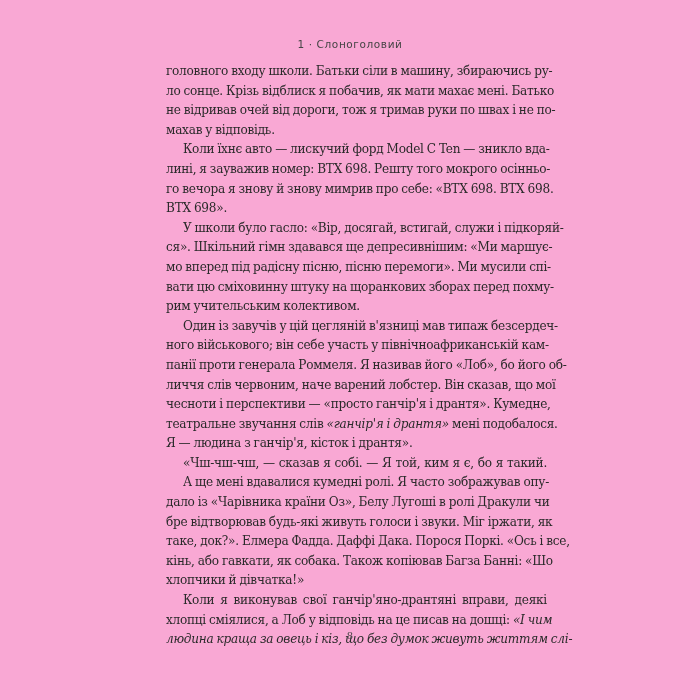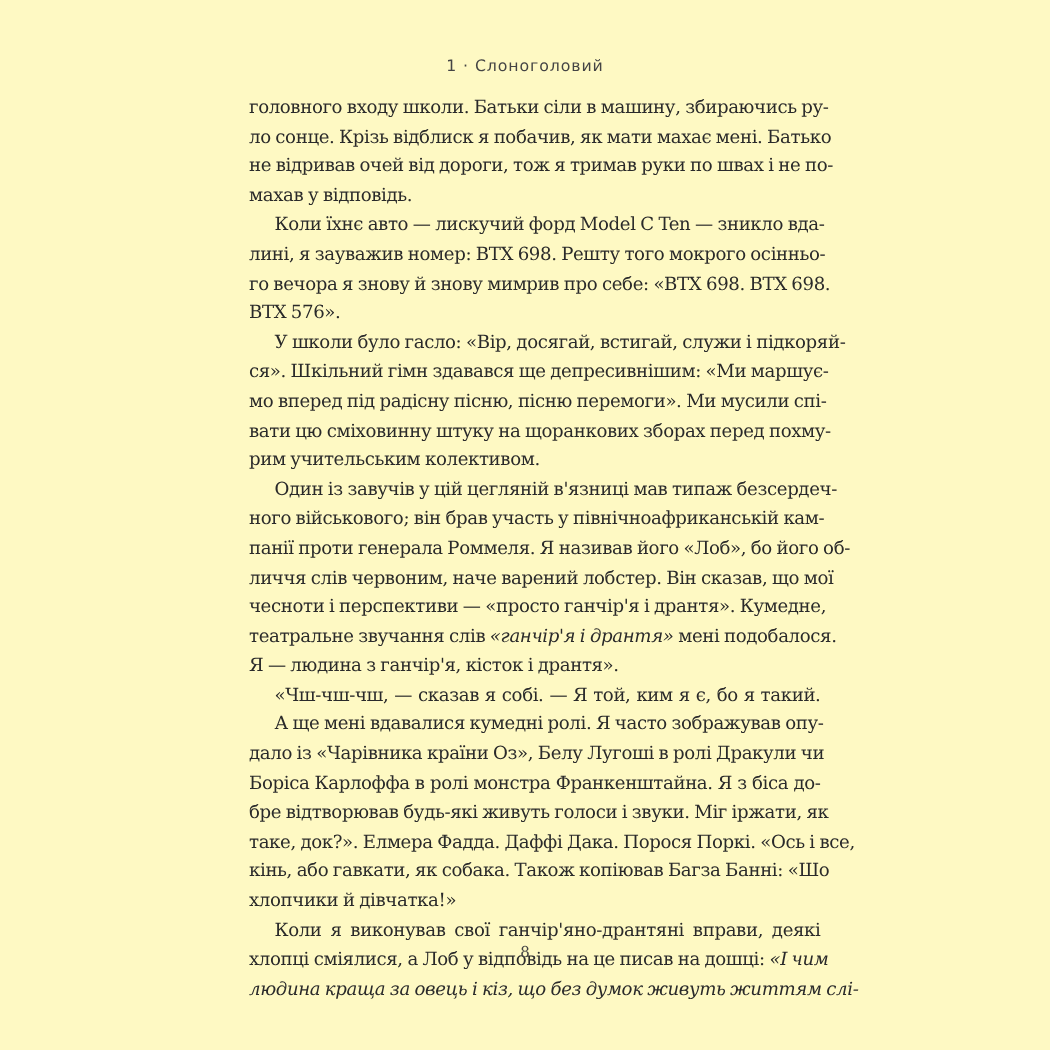--- a/index.html
+++ b/index.html
@@ -1,18 +1,18 @@
 <!DOCTYPE html>
 <html><head>
   <meta charset="utf-8">
   <style>
     html, body { margin: 0; padding: 0; background: #ffffff; }
     body { width: 700px; height: 700px; position: relative; overflow: hidden; }
     .page {
-      position: absolute; left: 0; top: 0; width: 700px; height: 700px; background: #fef9c3;
+      position: absolute; left: 0; top: 0; width: 700px; height: 700px; background: #f9a8d4;
     }
     .running-head {
       position: absolute; top: 38px; left: 0; width: 700px; text-align: center;
       font-family: "DejaVu Sans", sans-serif; font-size: 10.5px; color: #444;
       letter-spacing: 0.6px;
     }
     .body-text {
       position: absolute; left: 166px; top: 62px; width: 381px;
       font-family: "DejaVu Serif", serif; font-size: 12.1px; line-height: 19.6px;
       color: #2a2a2a; letter-spacing: -0.25px; word-spacing: -0.5px;
@@ -32,37 +32,36 @@
 <div class="page">
   <div class="running-head">1 · Слоноголовий</div>
   <div class="body-text" id="body-text">
       <span class="line"><span>головного входу школи. Батьки сіли в машину, збираючись ру-</span></span>
       <span class="line"><span>ло сонце. Крізь відблиск я побачив, як мати махає мені. Батько</span></span>
       <span class="line"><span>не відривав очей від дороги, тож я тримав руки по швах і не по-</span></span>
       <span class="line last"><span>махав у відповідь.</span></span>
       <span class="line indent"><span>Коли їхнє авто — лискучий форд Model C Ten — зникло вда-</span></span>
       <span class="line"><span>лині, я зауважив номер: BTX 698. Решту того мокрого осінньо-</span></span>
       <span class="line"><span>го вечора я знову й знову мимрив про себе: «BTX 698. BTX 698.</span></span>
-      <span class="line last"><span>BTX 576».</span></span>
+      <span class="line last"><span>BTX 698».</span></span>
       <span class="line indent"><span>У школи було гасло: «Вір, досягай, встигай, служи і підкоряй-</span></span>
       <span class="line"><span>ся». Шкільний гімн здавався ще депресивнішим: «Ми маршує-</span></span>
       <span class="line"><span>мо вперед під радісну пісню, пісню перемоги». Ми мусили спі-</span></span>
       <span class="line"><span>вати цю сміховинну штуку на щоранкових зборах перед похму-</span></span>
       <span class="line last"><span>рим учительським колективом.</span></span>
       <span class="line indent"><span>Один із завучів у цій цегляній в'язниці мав типаж безсердеч-</span></span>
-      <span class="line"><span>ного військового; він брав участь у північноафриканській кам-</span></span>
+      <span class="line"><span>ного військового; він себе участь у північноафриканській кам-</span></span>
       <span class="line"><span>панії проти генерала Роммеля. Я називав його «Лоб», бо його об-</span></span>
       <span class="line"><span>личчя слів червоним, наче варений лобстер. Він сказав, що мої</span></span>
       <span class="line"><span>чесноти і перспективи — «просто ганчір'я і дрантя». Кумедне,</span></span>
       <span class="line last"><span>театральне звучання слів </span><span class="it">«ганчір'я і дрантя»</span><span> мені подобалося.</span></span>
       <span class="line last"><span>Я — людина з ганчір'я, кісток і дрантя».</span></span>
       <span class="line indent"><span>«Чш-чш-чш, — сказав я собі. — Я той, ким я є, бо я такий.</span></span>
       <span class="line indent"><span>А ще мені вдавалися кумедні ролі. Я часто зображував опу-</span></span>
       <span class="line"><span>дало із «Чарівника країни Оз», Белу Лугоші в ролі Дракули чи</span></span>
-      <span class="line"><span>Боріса Карлоффа в ролі монстра Франкенштайна. Я з біса до-</span></span>
       <span class="line"><span>бре відтворював будь-які живуть голоси і звуки. Міг іржати, як</span></span>
       <span class="line"><span>таке, док?». Елмера Фадда. Даффі Дака. Порося Поркі. «Ось і все,</span></span>
       <span class="line"><span>кінь, або гавкати, як собака. Також копіював Багза Банні: «Шо</span></span>
       <span class="line last"><span>хлопчики й дівчатка!»</span></span>
       <span class="line indent"><span>Коли я виконував свої ганчір'яно-дрантяні вправи, деякі</span></span>
       <span class="line"><span>хлопці сміялися, а Лоб у відповідь на це писав на дошці: </span><span class="it">«І чим</span></span>
       <span class="line"><span class="it">людина краща за овець і кіз, що без думок живуть життям слі-</span></span>
     </div>
   <div class="folio">8</div>
 </div>

